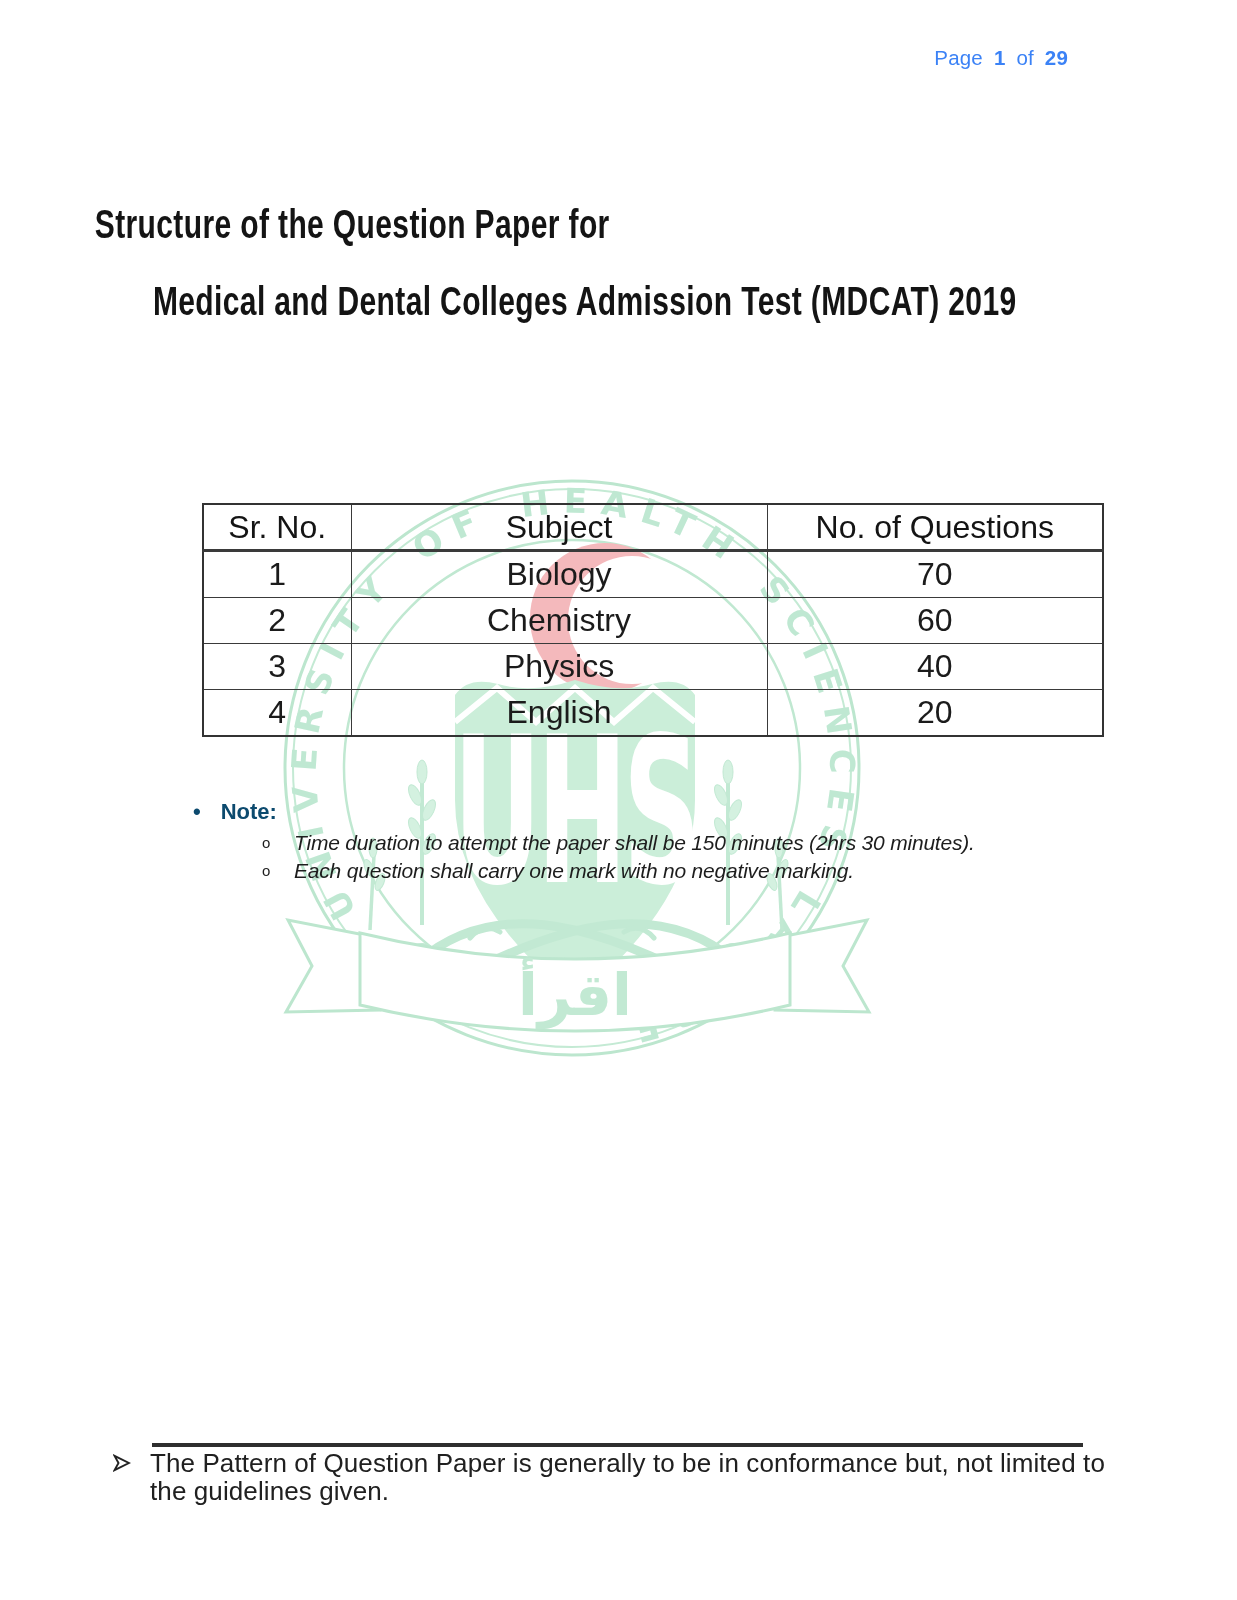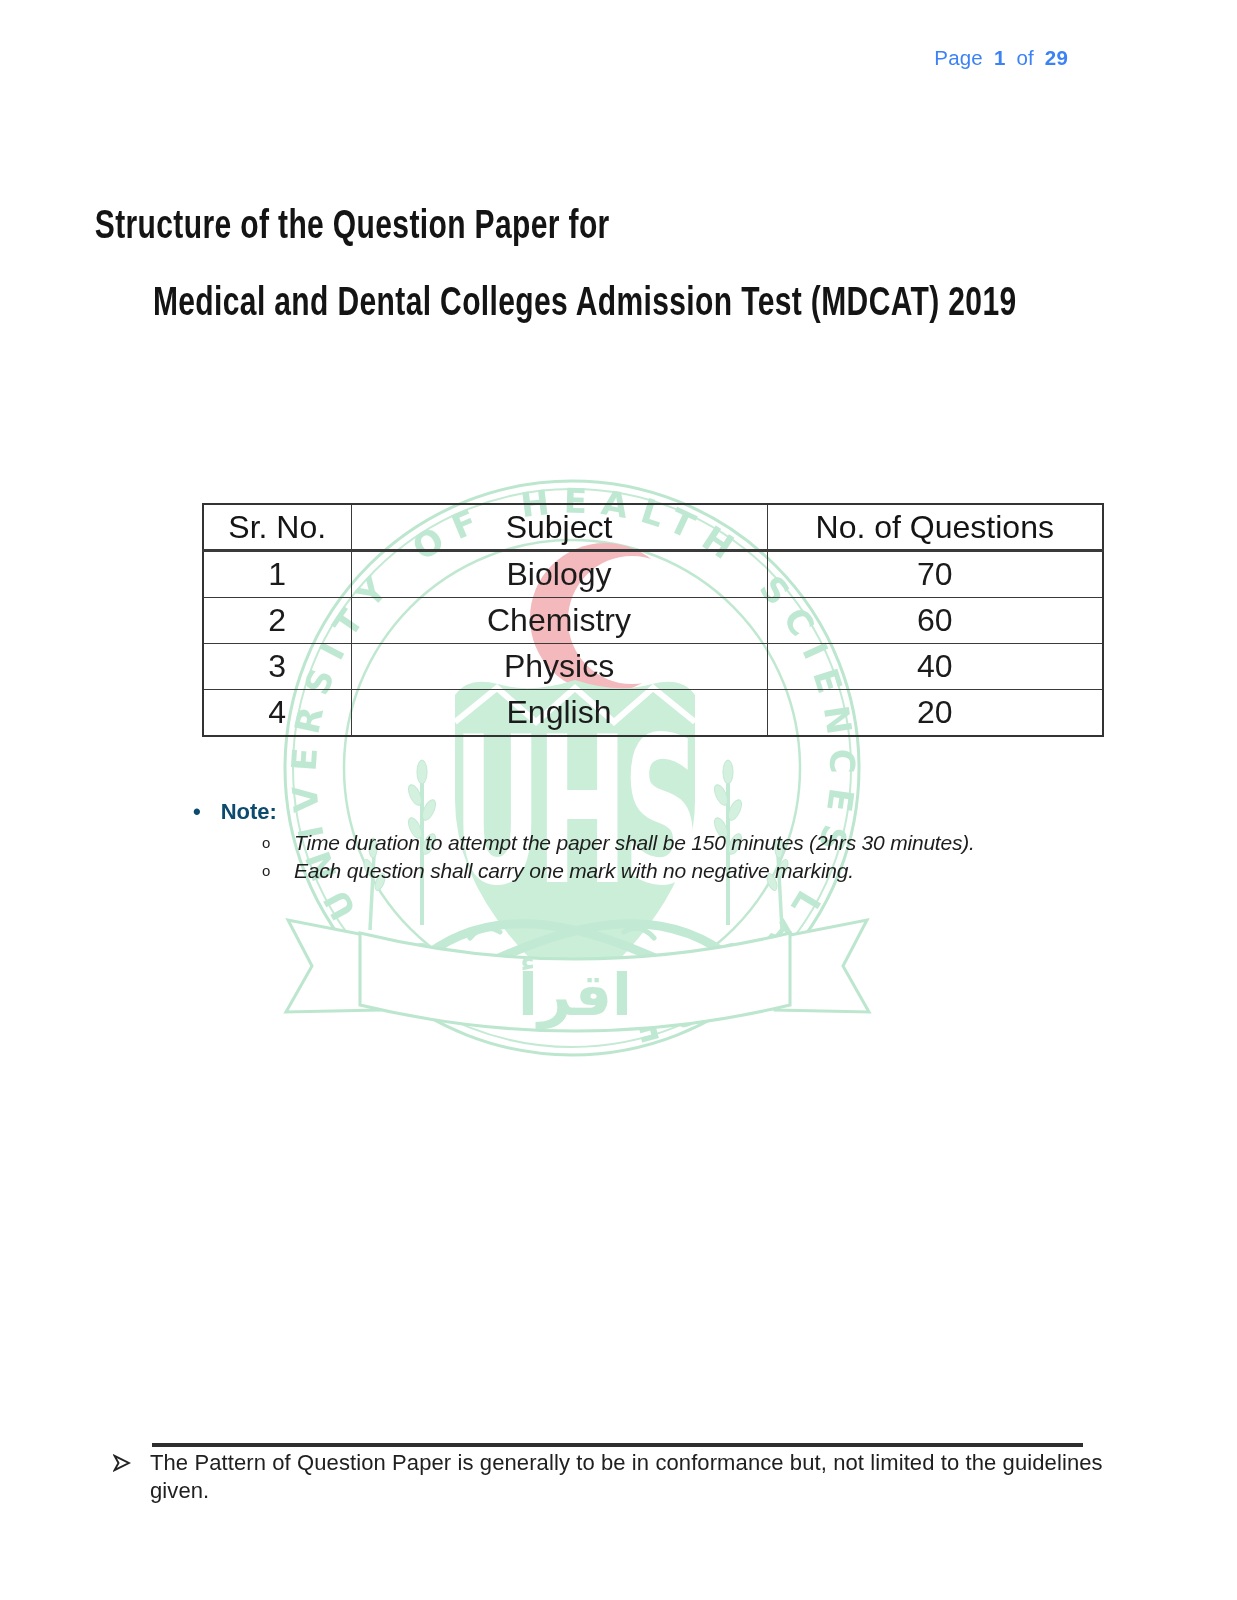--- a/index.html
+++ b/index.html
@@ -43,21 +43,21 @@
   .note-head .dot{font-size:22px;margin-right:20px;}
   .note-item{position:absolute;font-style:italic;font-size:21px;color:#1d1d1d;white-space:nowrap;letter-spacing:-0.2px;}
   .note-item .o{font-style:normal;font-size:15px;position:absolute;left:-32px;top:3px;}
   .ni1{left:294px;top:831px;}
   .ni2{left:294px;top:859px;}
   
   .foot-sep{position:absolute;left:152px;top:1443px;width:931px;height:3.5px;background:#2e2e2e;}
   .footnotes{position:absolute;left:113px;top:1449px;width:1010px;}
   .foot-item{display:flex;align-items:flex-start;margin:0;}
   .foot-marker{flex:0 0 37px;padding-top:5px;}
-  .foot-text{width:963px;font-size:22px;line-height:28px;color:#202020;letter-spacing:0.1px;}
+  .foot-text{width:963px;font-size:26px;line-height:28px;color:#202020;letter-spacing:0.1px;}
 </style>
 </head>
 <body>
 
 <div class="page">
 
   <svg class="watermark" viewBox="0 0 615 590" xmlns="http://www.w3.org/2000/svg" aria-hidden="true">
 
     <circle cx="302" cy="298" r="287" fill="none" stroke="#bce6ce" stroke-width="3"></circle>
     <circle cx="302" cy="298" r="279" fill="none" stroke="#c4ead4" stroke-width="2"></circle>

